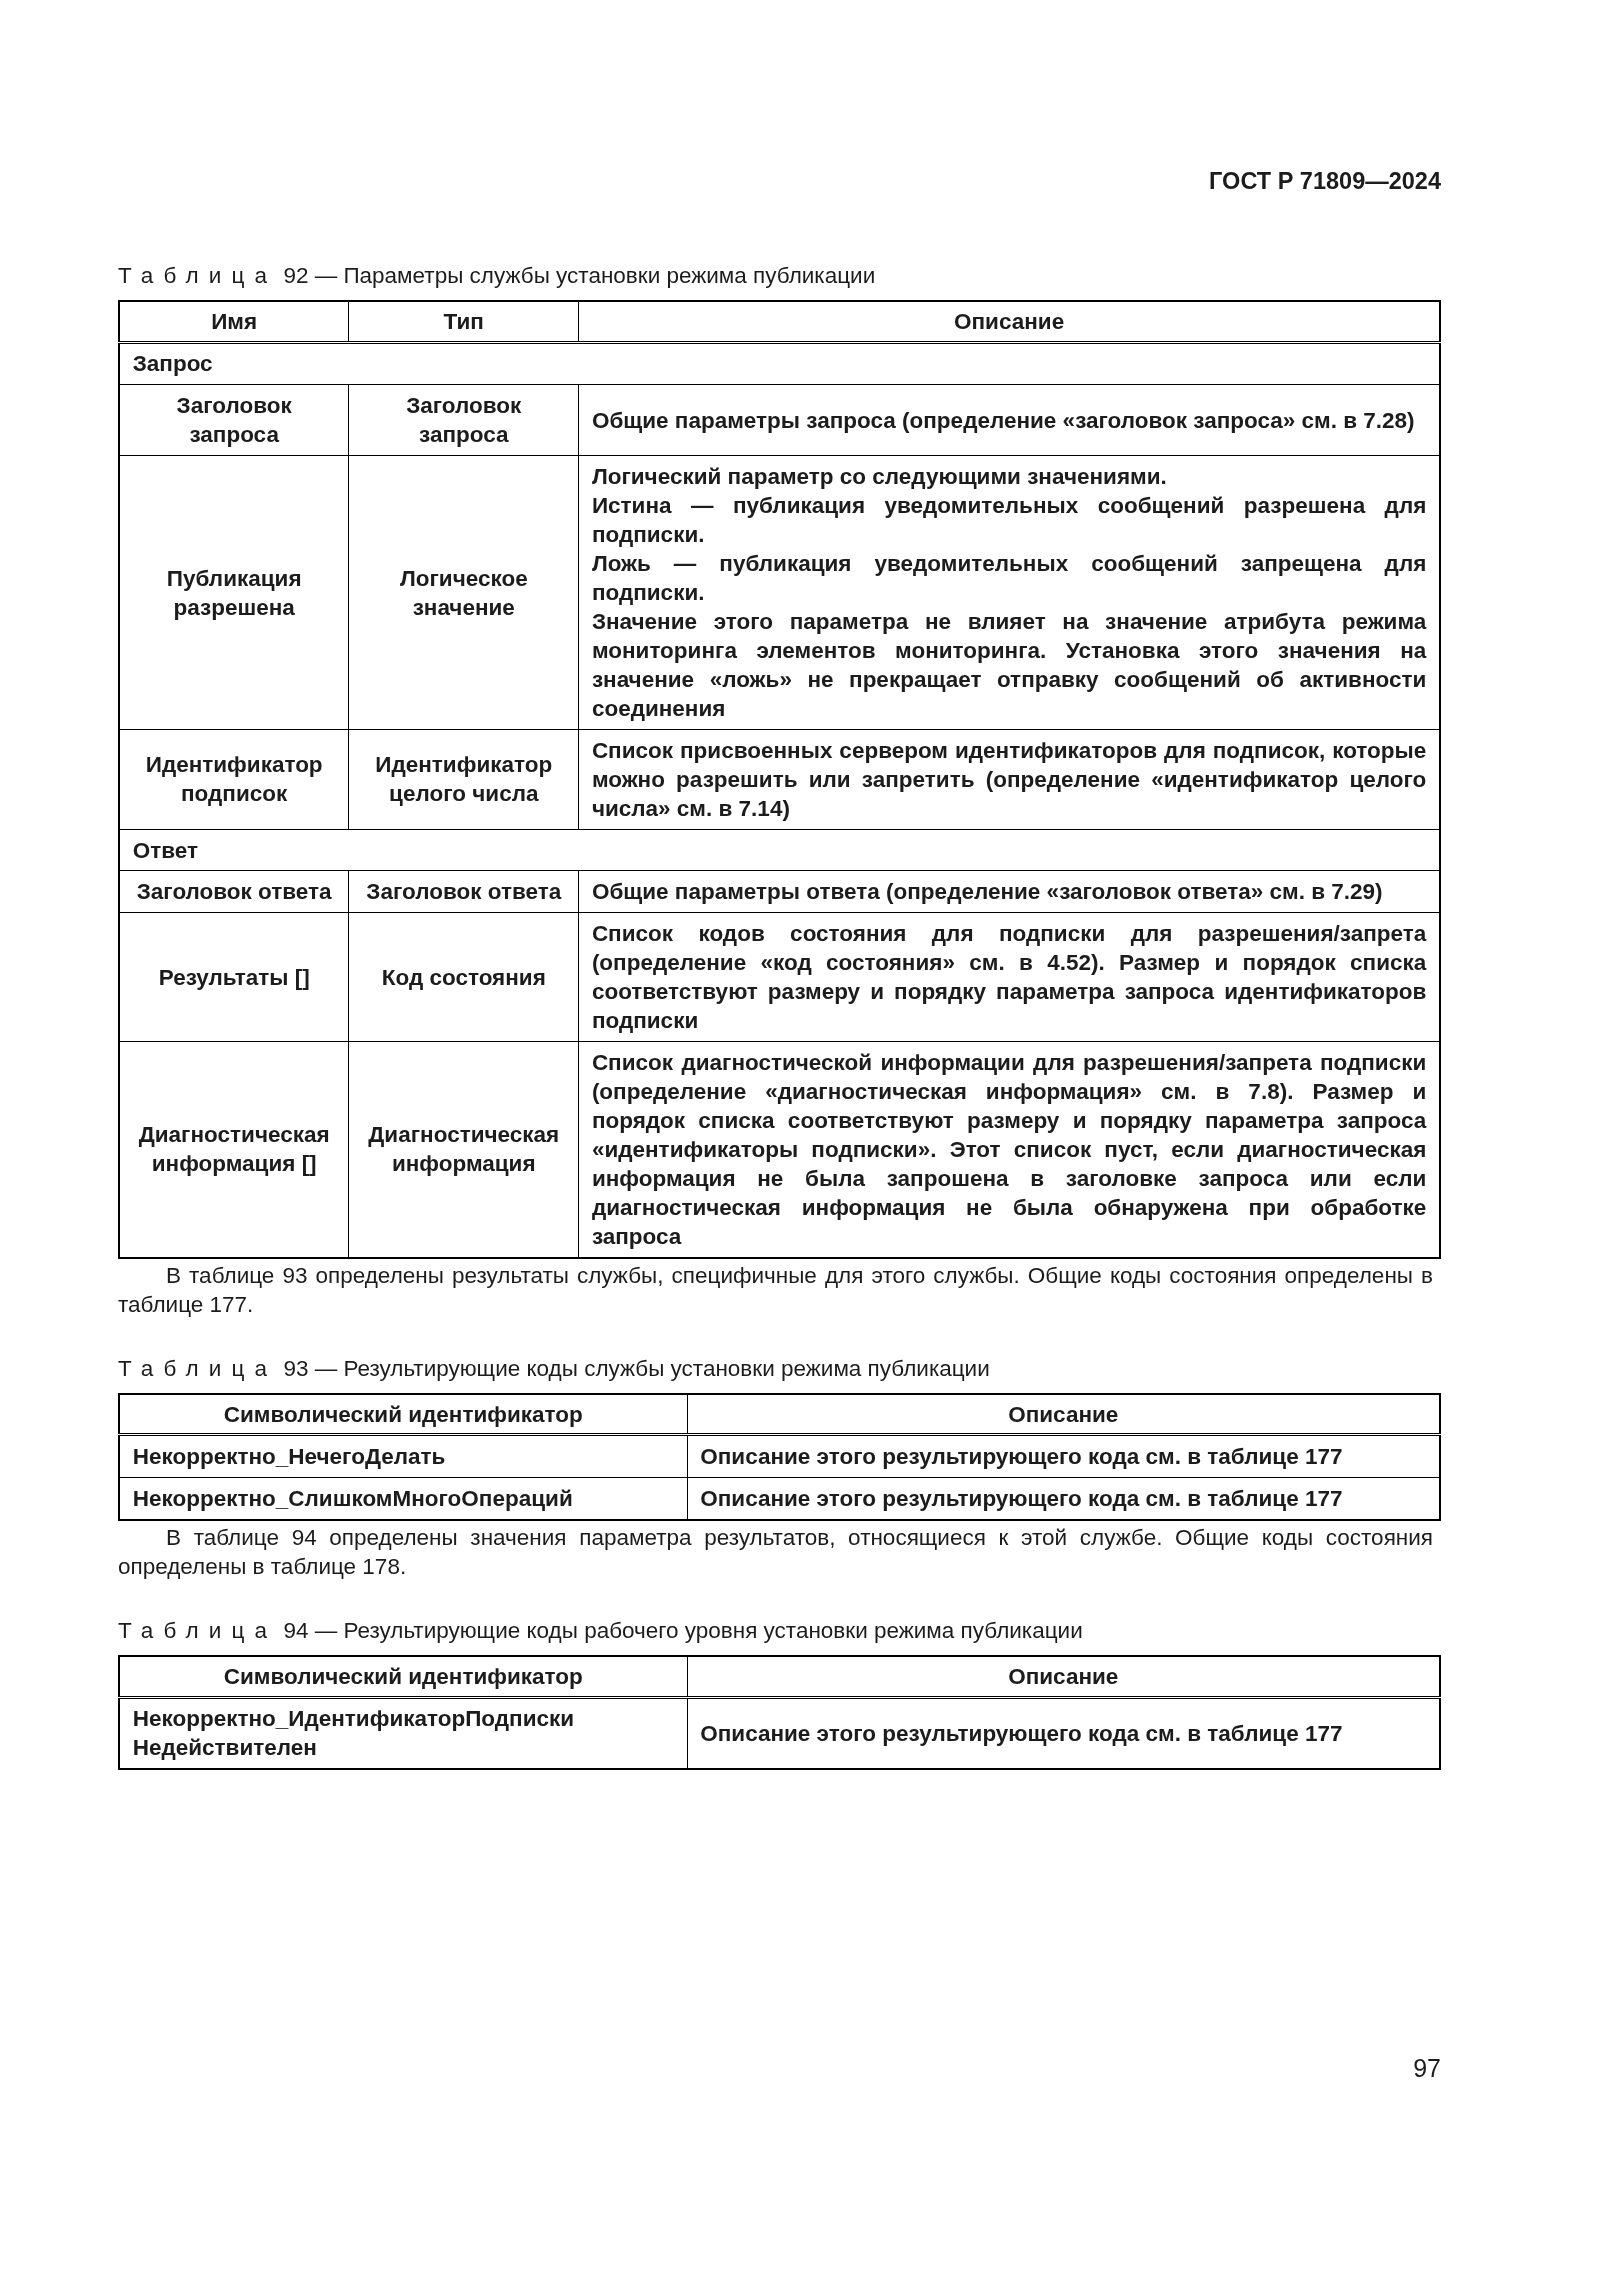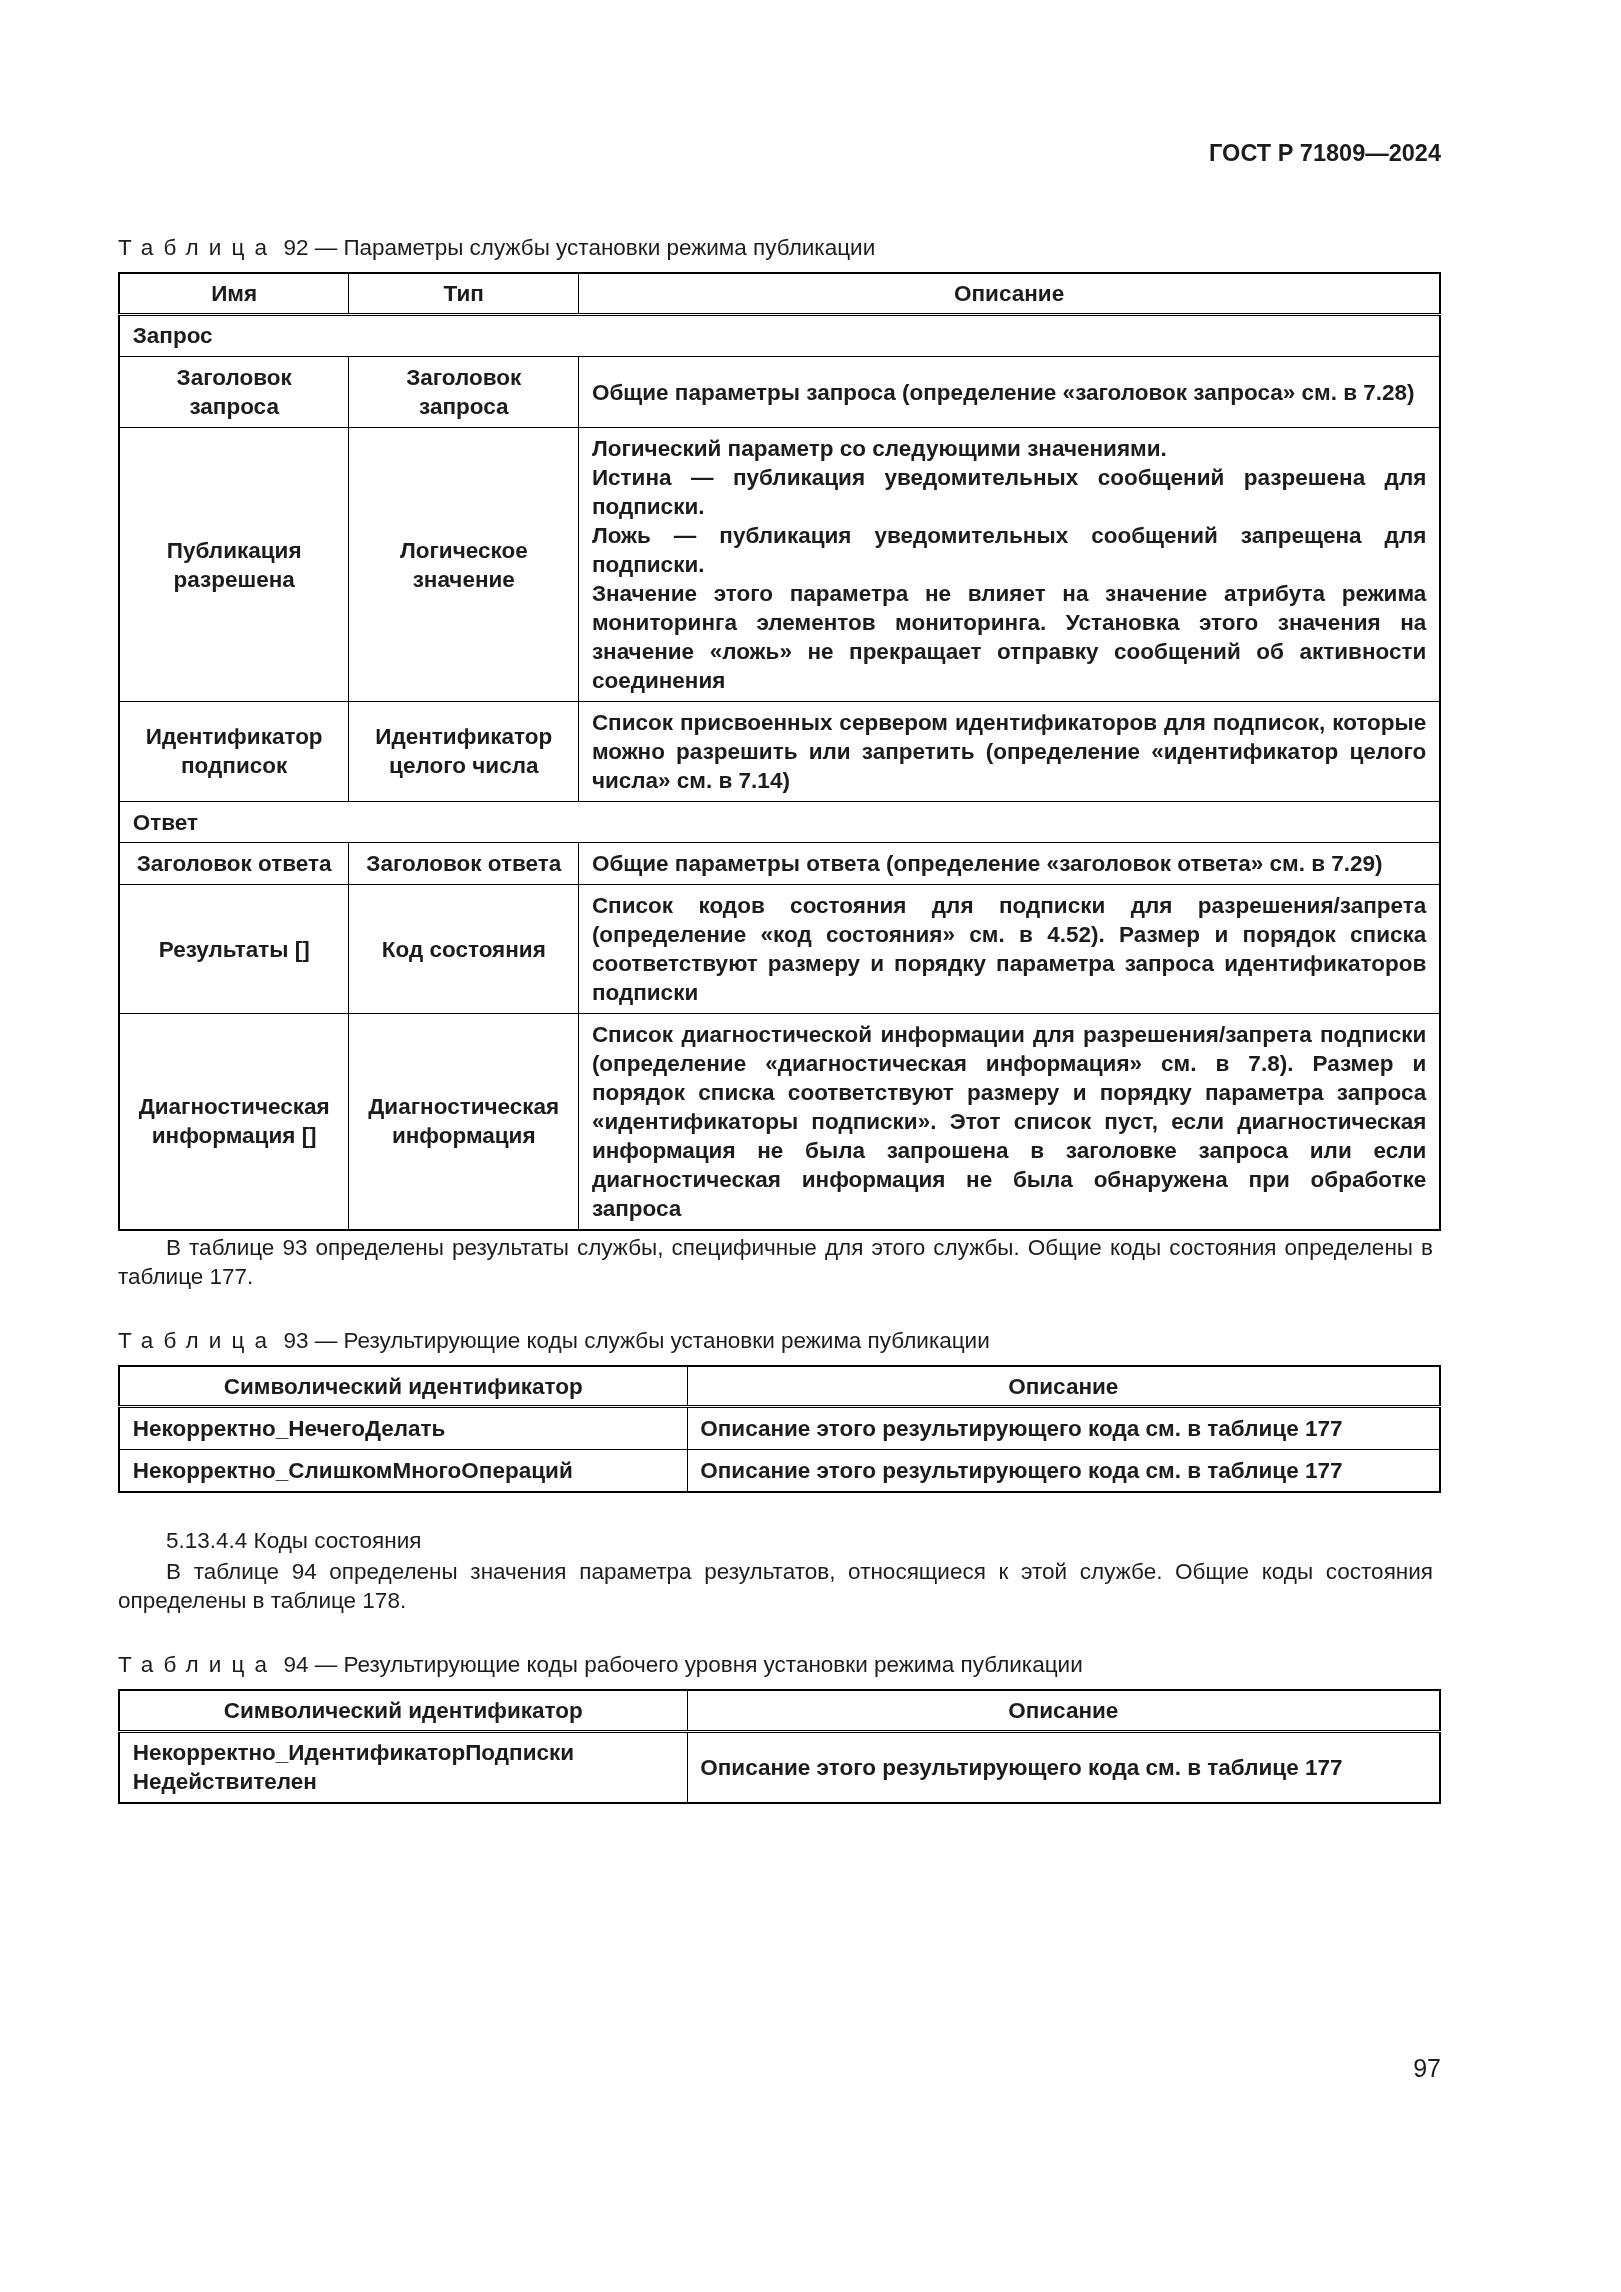--- a/index.html
+++ b/index.html
@@ -17,20 +17,21 @@
     box-sizing: border-box;
     padding: 139px 180px 0 118px;
     font-size: 22.5px;
     line-height: 29px;
   }
   .doc-header {
     text-align: right;
     font-weight: bold;
     font-size: 23.5px;
     margin-bottom: 65px;
+    margin-top: 28px;
   }
   .table-caption {
     margin: 35px 0 9.8px 0;
   }
   .table-caption:first-of-type { margin-top: 0; }
   .ls {
     letter-spacing: 0.45em;
   }
   table.gost {
     width: 100%;
@@ -182,21 +183,20 @@
         <td class="l">Некорректно_НечегоДелать</td>
         <td class="l">Описание этого результирующего кода см. в таблице 177</td>
       </tr>
       <tr>
         <td class="l">Некорректно_СлишкомМногоОпераций</td>
         <td class="l">Описание этого результирующего кода см. в таблице 177</td>
       </tr>
     </tbody>
   </table>
 
-  <div class="heading">5.13.4.4 Коды состояния</div>
   <div class="para">В таблице 94 определены значения параметра результатов, относящиеся к этой службе. Общие коды состояния определены в таблице 178.</div>
 
   <div class="table-caption">
     <span class="ls">Таблица</span>
     <span>94 — Результирующие коды рабочего уровня установки режима публикации</span>
   </div>
 
   <table class="gost">
     <colgroup>
       <col class="w-id">

